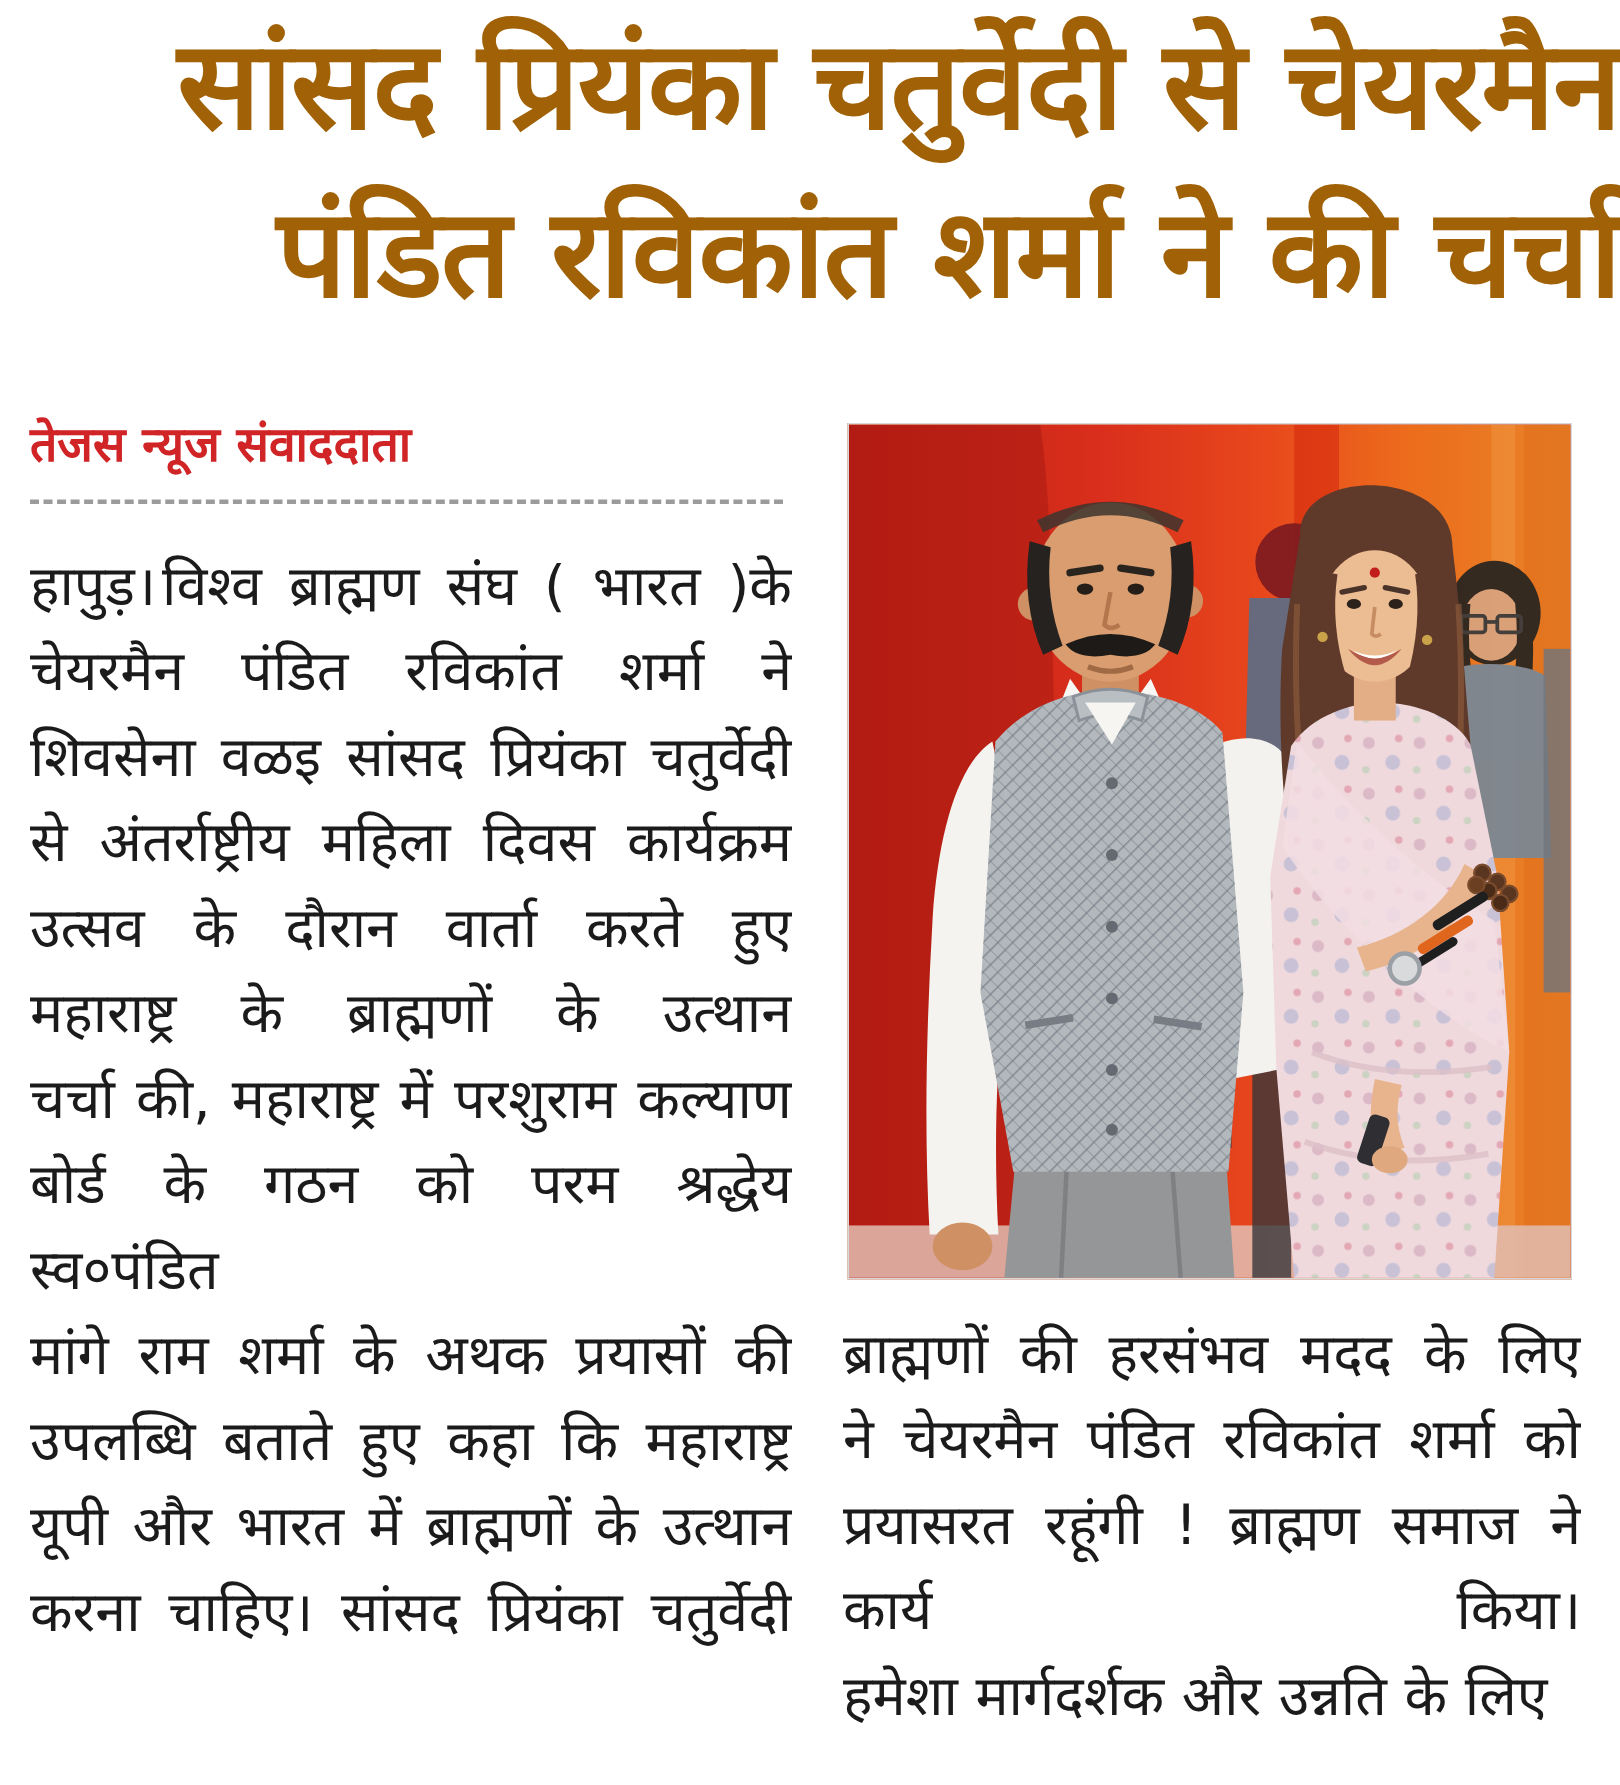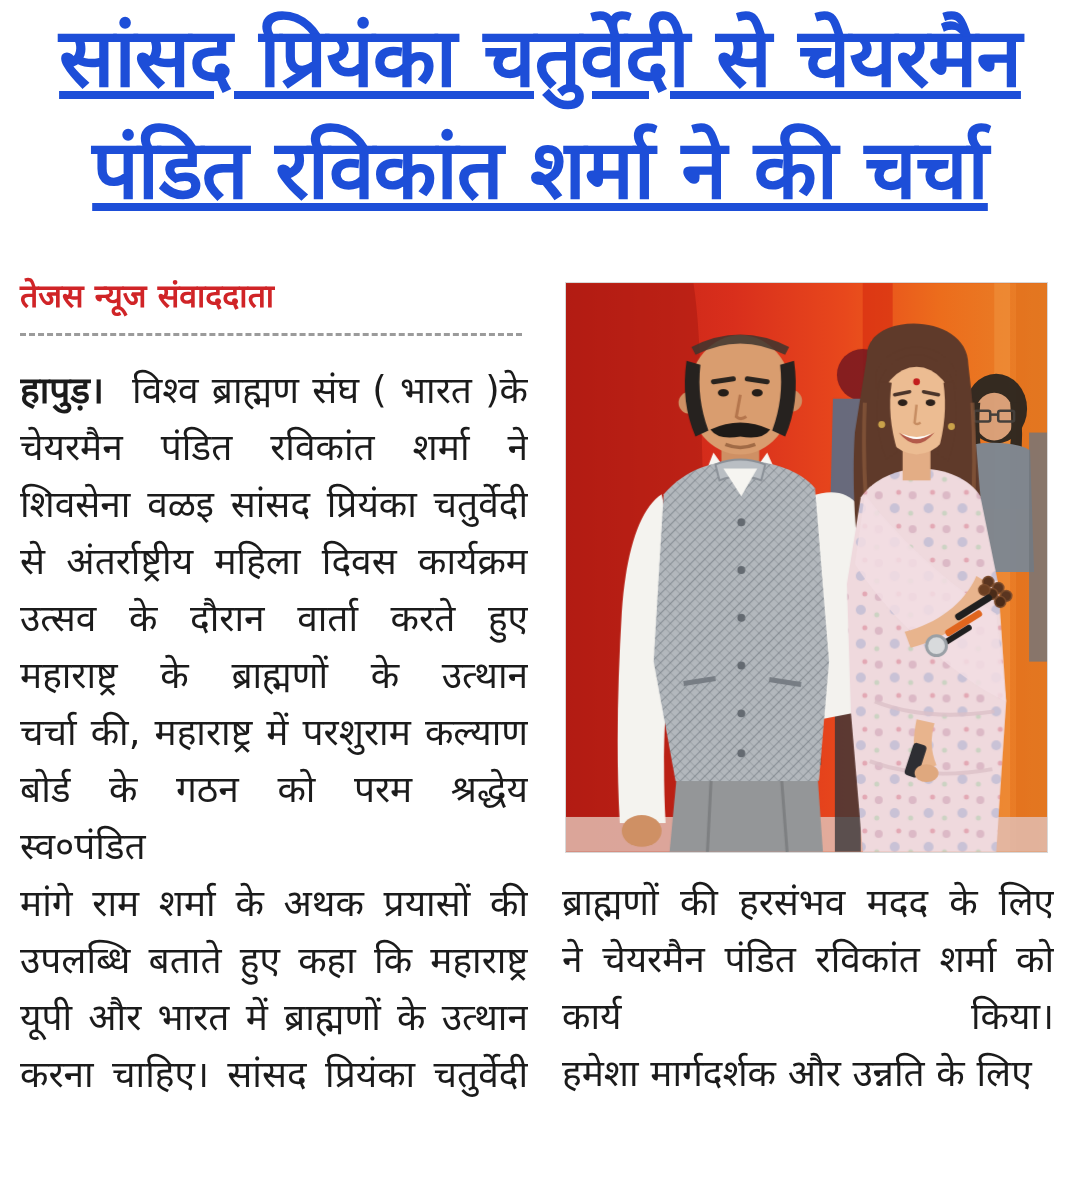--- a/index.html
+++ b/index.html
@@ -2,35 +2,35 @@
 <html lang="hi" style="--byline-red: #d02427; --body-black: #1b1b1b; --headline-black: #0e0e0e; --dash-gray: #9b9b9b; --photo-red: #c42317; --photo-orange: #ec7a1e;"><head>
 <meta charset="utf-8">
 <style>
   html,body{margin:0;padding:0;background:#ffffff;}
   .page{
     position:relative;width:1080px;height:1190px;background:#fff;overflow:hidden;
     font-family:"DejaVu Sans","Liberation Sans",sans-serif;color:#1b1b1b;
   }
   
   .headline{
-    position:absolute;top:2px;left:0;width:1080px;text-align:center;
-    font-weight:800;color:#1d4ed8;font-size:82px;line-height:112px;letter-spacing:-1px;text-decoration:underline;
+    position:absolute;top:2px;left:0;width:1080px;text-align:right;
+    font-weight:800;color:#a16207;font-size:82px;line-height:112px;letter-spacing:-1px;
   }
   
   .left-col{position:absolute;left:20px;top:278px;width:508px;}
   .byline{
     font-size:32px;font-weight:bold;color:var(--byline-red,#d02427);line-height:1.15;
   }
   .divider{margin-top:18px;width:502px;border-top:3px dashed var(--dash-gray,#9b9b9b);height:0;}
   .body-left{margin-top:26px;}
   .jline{
     font-size:37px;line-height:57px;color:var(--body-black,#1b1b1b);
     text-align:justify;text-align-last:justify;overflow:hidden;
   }
-  .lead .dateline{font-weight:bold;margin-right:28px;}
+  .lead .dateline{font-weight:normal;margin-right:4px;}
   
   .photo-wrap{
     position:absolute;left:565px;top:282px;width:483px;height:571px;
     border:1px solid #d8d8d8;box-sizing:border-box;overflow:hidden;background:#d94b1e;
   }
   .photo-wrap svg{display:block;}
   
   .right-text{position:absolute;left:562px;top:874px;width:492px;}
   .right-text .jline:last-child{text-align-last:left;}
 </style>
@@ -205,18 +205,19 @@
         <rect x="344" y="462" width="14" height="34" rx="4" fill="#2e2e33" transform="rotate(18 351 479)"></rect>
         <ellipse cx="362" cy="492" rx="12" ry="9" fill="#dfa87e"></ellipse>
       </g>
     </svg>
   </div>
 
   <div class="right-text">
     <div>
         <div class="jline">ब्राह्मणों की हरसंभव मदद के लिए</div>
         <div class="jline">ने चेयरमैन पंडित रविकांत शर्मा को</div>
+        <div class="jline">प्रयासरत रहूंगी ! ब्राह्मण समाज ने</div>
         <div class="jline">कार्य किया।</div>
         <div class="jline">हमेशा मार्गदर्शक और उन्नति के लिए</div>
       </div>
   </div>
 
 </div>
 
 </body></html>

